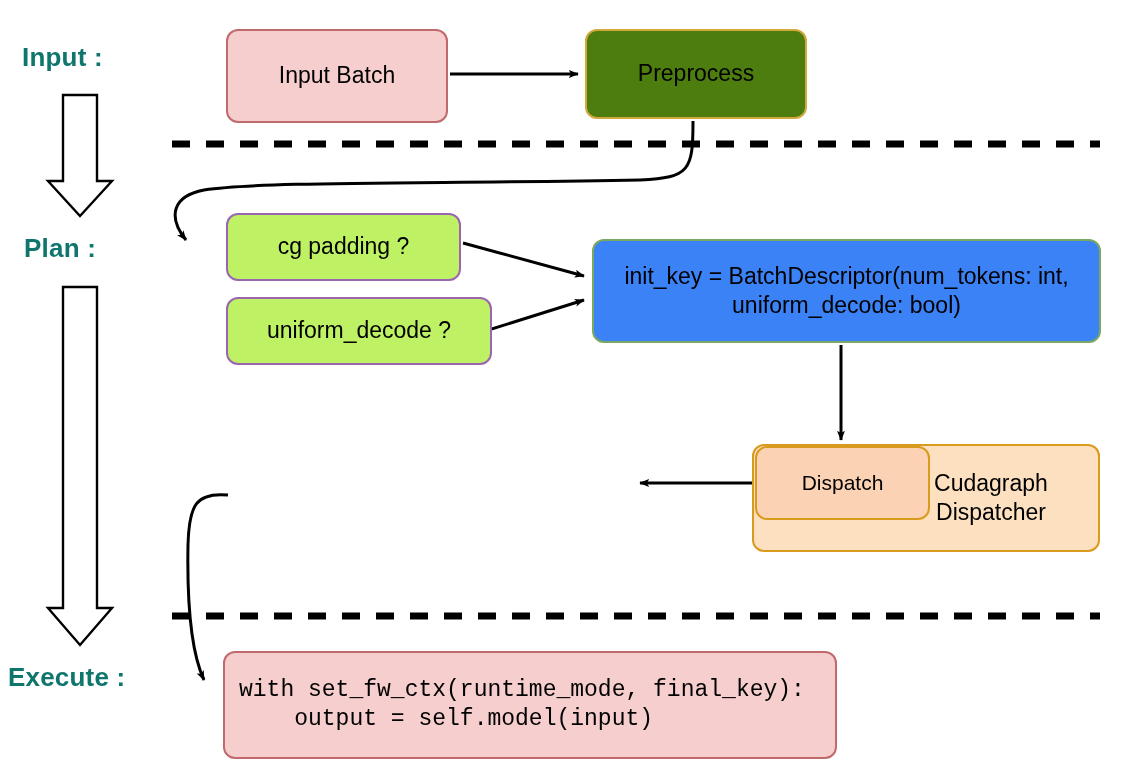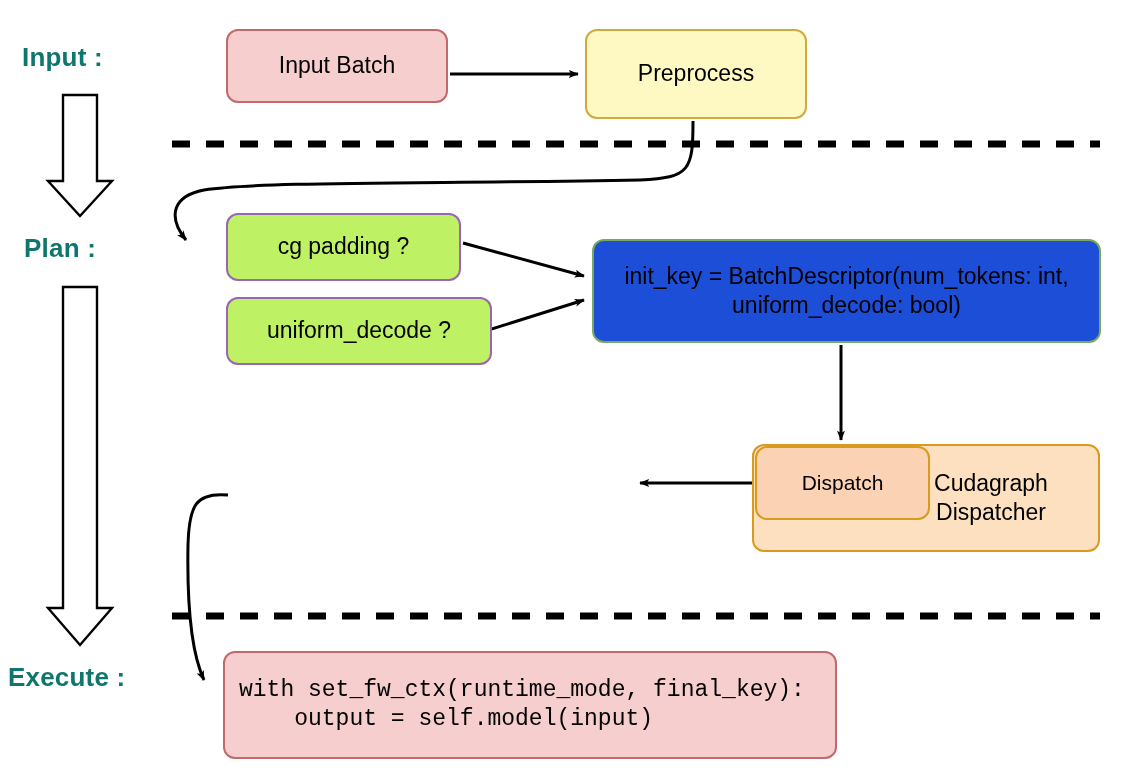--- a/index.html
+++ b/index.html
@@ -53,23 +53,23 @@
   .node.mono {
     font-family: "Liberation Mono", monospace;
     font-size: 23px;
     letter-spacing: 0px;
     justify-content: flex-start;
     text-align: left;
     white-space: pre;
     padding-left: 14px;
   }
   .node-red     { background: #f6cece; border-color: #c06a6e; }
-  .node-yellow  { background: #fef9c3; border-color: #d2a93c; }
+  .node-yellow  { background: #4d7c0f; border-color: #d2a93c; }
   .node-purple  { background: #bef264; border-color: #9a66b0; }
-  .node-green   { background: #1d4ed8; border-color: #7aa761; }
+  .node-green   { background: #3b82f6; border-color: #7aa761; }
   .node-blue    { background: #cbdff5; border-color: #5b87c4; }
   .node-orange-outer { background: #fce0c0; border-color: #d99b1d; }
   .node-orange-inner { background: #fbd3b4; border-color: #d99b1d; }
   .node-exec    { background: #f6cece; border-color: #c06a6e; }
 </style>
 </head>
 <body>
 
 <div id="canvas">
 
@@ -103,21 +103,21 @@
 
     <path d="M752,483 L640,483" fill="none" stroke="#000000" stroke-width="3" marker-end="url(#arrow)"></path>
 
     <path d="M228,495 C196,492 189,505 188,545 C187,600 190,650 204,680" fill="none" stroke="#000000" stroke-width="3" marker-end="url(#arrow)"></path>
   </svg>
 
   <div class="stage-label" style="left:22px; top:42px;">Input :</div>
   <div class="stage-label" style="left:24px; top:233px;">Plan :</div>
   <div class="stage-label" style="left:8px; top:662px;">Execute :</div>
 
-  <div class="node node-red" style="left:226px; top:29px; width:222px; height:74px;">
+  <div class="node node-red" style="left:226px; top:29px; width:222px; height:94px;">
     <span>Input Batch</span>
   </div>
 
   <div class="node node-yellow" style="left:585px; top:29px; width:222px; height:90px;">
     <span>Preprocess</span>
   </div>
 
   <div class="node node-purple" style="left:226px; top:213px; width:235px; height:68px;">
     <span>cg padding ?</span>
   </div>

